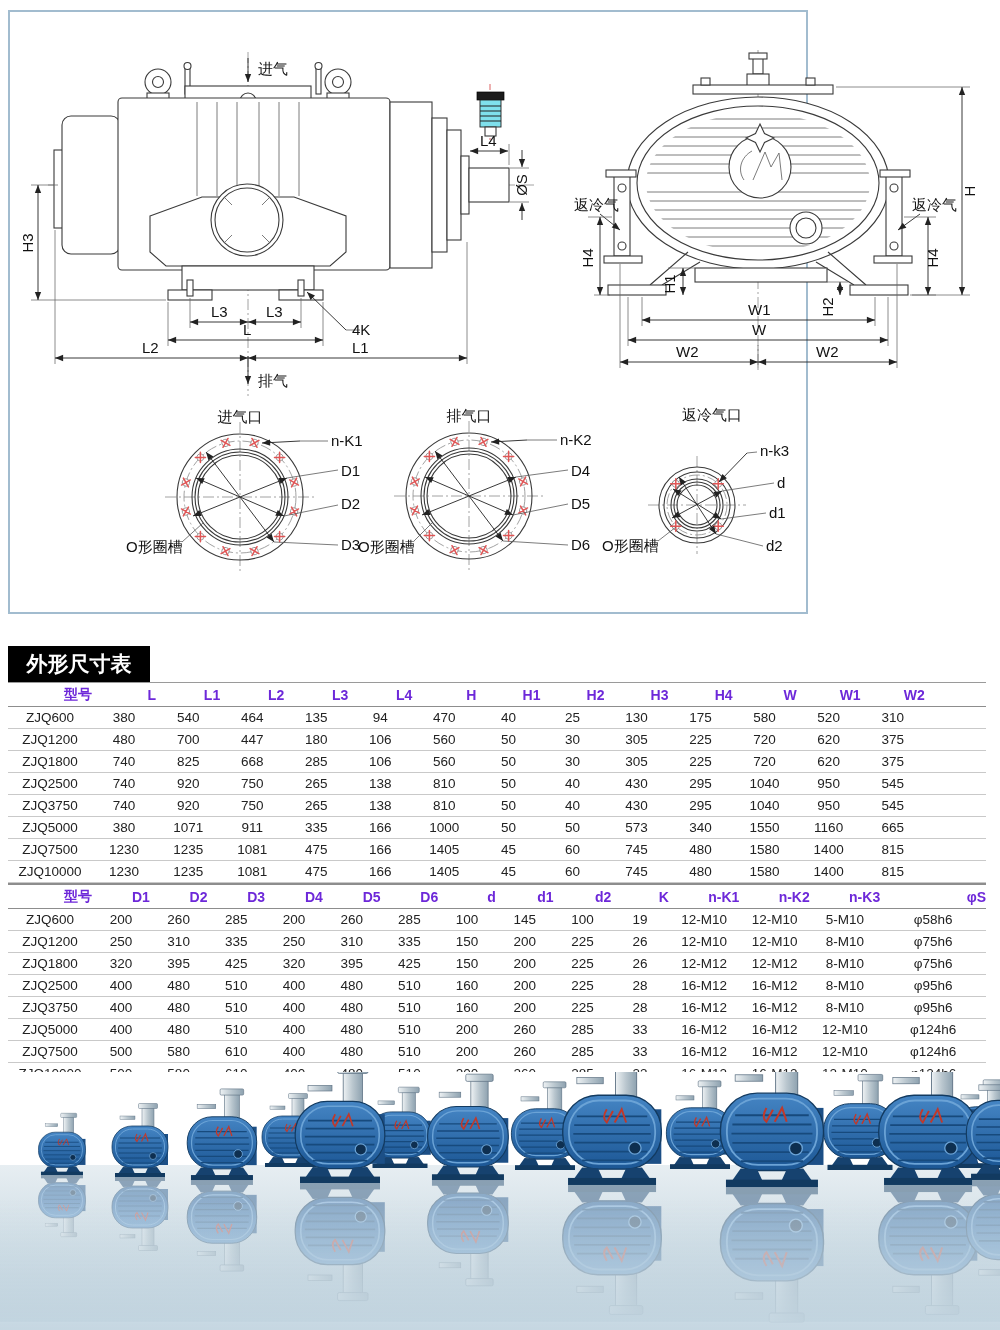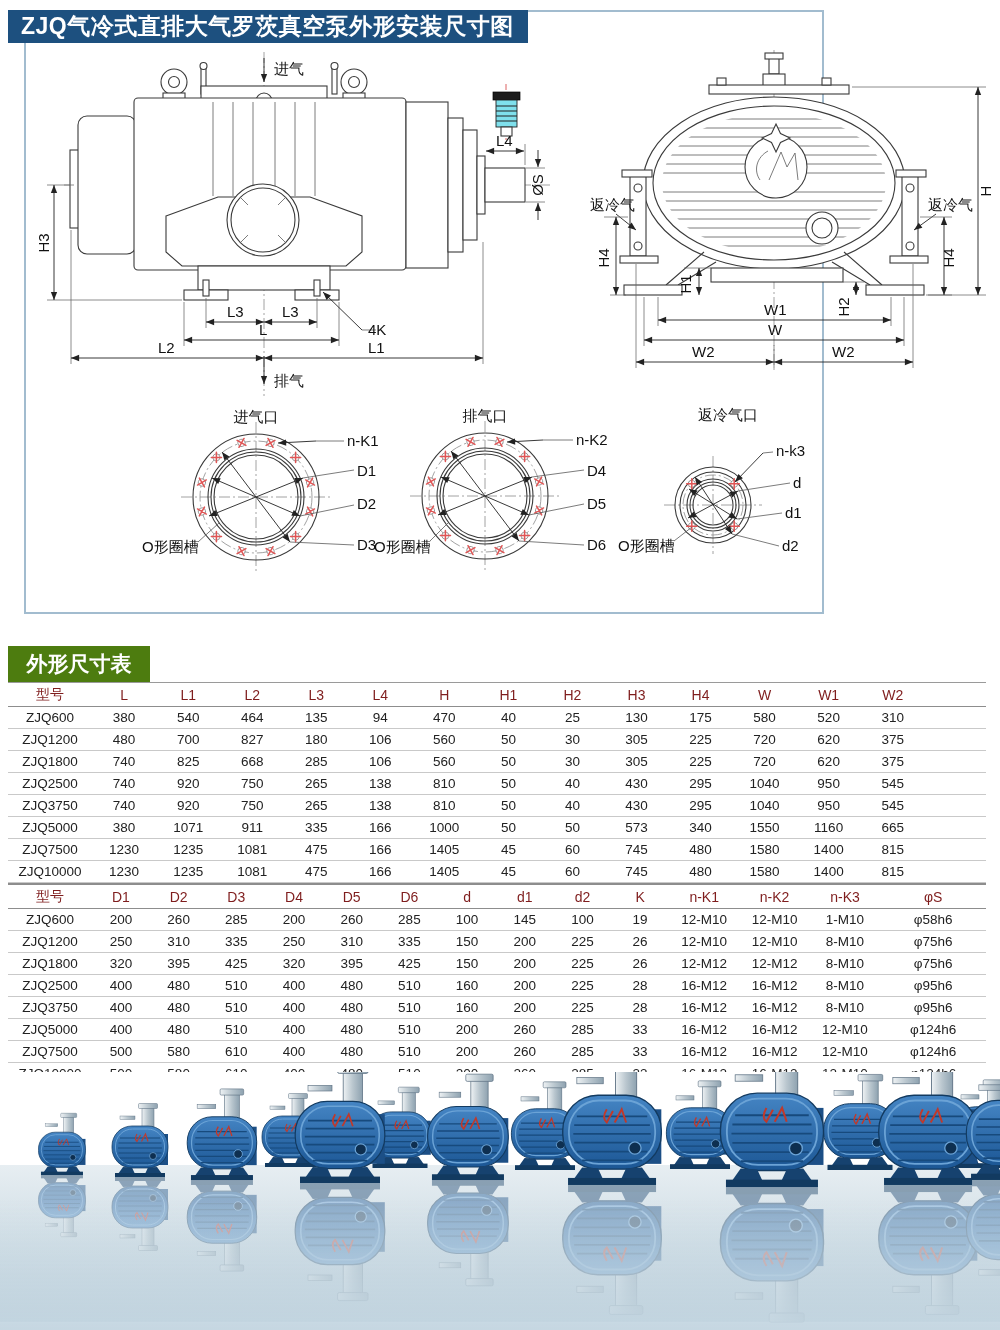--- a/index.html
+++ b/index.html
@@ -1,53 +1,52 @@
 <!DOCTYPE html>
 <html><head>
 <meta charset="utf-8">
 <style>
   html,body{margin:0;padding:0;background:#fff;}
   .page{position:relative;width:1000px;height:1330px;background:#fff;overflow:hidden;
         font-family:"Liberation Sans",sans-serif;}
   
   .draw-box{position:absolute;left:8px;top:10px;width:800px;height:604px;
-            border:2px solid #a2bccf;background:#fff;box-sizing:border-box;margin-left:16px;}
+            border:2px solid #a2bccf;background:#fff;box-sizing:border-box;}
   .title-banner{position:absolute;left:8px;top:10px;width:520px;height:33px;
             background:#1d507f;color:#fff;font-size:23px;font-weight:bold;
             line-height:33px;padding-left:13px;letter-spacing:.5px;box-sizing:border-box;z-index:3;}
   .draw-svg{position:absolute;left:0;top:0;}
   
   .ol{fill:none;stroke:#3a3a3a;stroke-width:1.1;}
   .olw{fill:#fff;stroke:#3a3a3a;stroke-width:1.1;}
   .thin{fill:none;stroke:#5a5a5a;stroke-width:.8;}
   .cl{fill:none;stroke:#8a8a8a;stroke-width:.8;stroke-dasharray:11 3 2 3;}
   .ext{stroke:#666;stroke-width:.75;}
   .dim{stroke:#222;stroke-width:.9;fill:none;}
   .dt{font-family:"Liberation Sans",sans-serif;font-size:15px;fill:#111;}
   .redx{stroke:#e05555;stroke-width:1.5;stroke-linecap:round;}
   .redcl{stroke:#d33a3a;stroke-width:.8;stroke-dasharray:6 3;}
   
-  .tbl-badge{position:absolute;left:8px;top:646px;width:142px;height:36px;background:#4d7c0f;
+  .tbl-badge{position:absolute;left:8px;top:646px;width:142px;height:36px;background:#000000;
              color:#fff;font-size:21px;font-weight:bold;line-height:36px;text-align:center;z-index:2;}
   .tbl-wrap{position:absolute;left:8px;top:682px;width:978px;}
   .spec-table{border-collapse:collapse;width:100%;table-layout:fixed;}
-  .spec-table th{font-size:14px;font-weight:normal;color:#7f1d1d;height:23px;text-align:center;
+  .spec-table th{font-size:14px;font-weight:bold;color:#6d28d9;height:23px;text-align:right;
                  border-top:2px solid #8d8d8d;border-bottom:1.5px solid #8d8d8d;padding:0;}
   .spec-table td{font-size:13.5px;color:#222;text-align:center;height:21px;
                  border-bottom:1px solid #c9c9c9;padding:0;white-space:nowrap;}
   #table1 th{border-top:1.5px solid #9a9a9a;}
   
   .photo{position:absolute;left:0;top:1072px;width:1000px;height:258px;}
 </style>
 </head>
 <body>
 
 <div class="page">
 
-  <div class="title-banner">ZJQ气冷式直排大气罗茨真空泵外形安装尺寸图</div>
   <div class="draw-box">
     <svg class="draw-svg" width="976" height="600" viewBox="10 12 976 600">
       <defs>
         <marker id="ar" viewBox="0 0 10 10" refX="9.5" refY="5" markerWidth="10" markerHeight="10" orient="auto-start-reverse">
           <path d="M0.5,1.5 L9.5,5 L0.5,8.5 Z" fill="#222"></path>
         </marker>
         <g id="bolt">
           <circle r="3.6" fill="#fff" stroke="#777" stroke-width=".7"></circle>
           <path class="redx" d="M-3.6,-3.6 L3.6,3.6 M-3.6,3.6 L3.6,-3.6"></path>
         </g>
@@ -404,21 +403,21 @@
             <td>175</td>
             <td>580</td>
             <td>520</td>
             <td>310</td>
             <td></td>
           </tr>
           <tr>
             <td>ZJQ1200</td>
             <td>480</td>
             <td>700</td>
-            <td>827</td>
+            <td>447</td>
             <td>180</td>
             <td>106</td>
             <td>560</td>
             <td>50</td>
             <td>30</td>
             <td>305</td>
             <td>225</td>
             <td>720</td>
             <td>620</td>
             <td>375</td>
@@ -562,21 +561,21 @@
             <td>285</td>
             <td>200</td>
             <td>260</td>
             <td>285</td>
             <td>100</td>
             <td>145</td>
             <td>100</td>
             <td>19</td>
             <td>12-M10</td>
             <td>12-M10</td>
-            <td>1-M10</td>
+            <td>5-M10</td>
             <td>φ58h6</td>
           </tr>
           <tr>
             <td>ZJQ1200</td>
             <td>250</td>
             <td>310</td>
             <td>335</td>
             <td>250</td>
             <td>310</td>
             <td>335</td>

